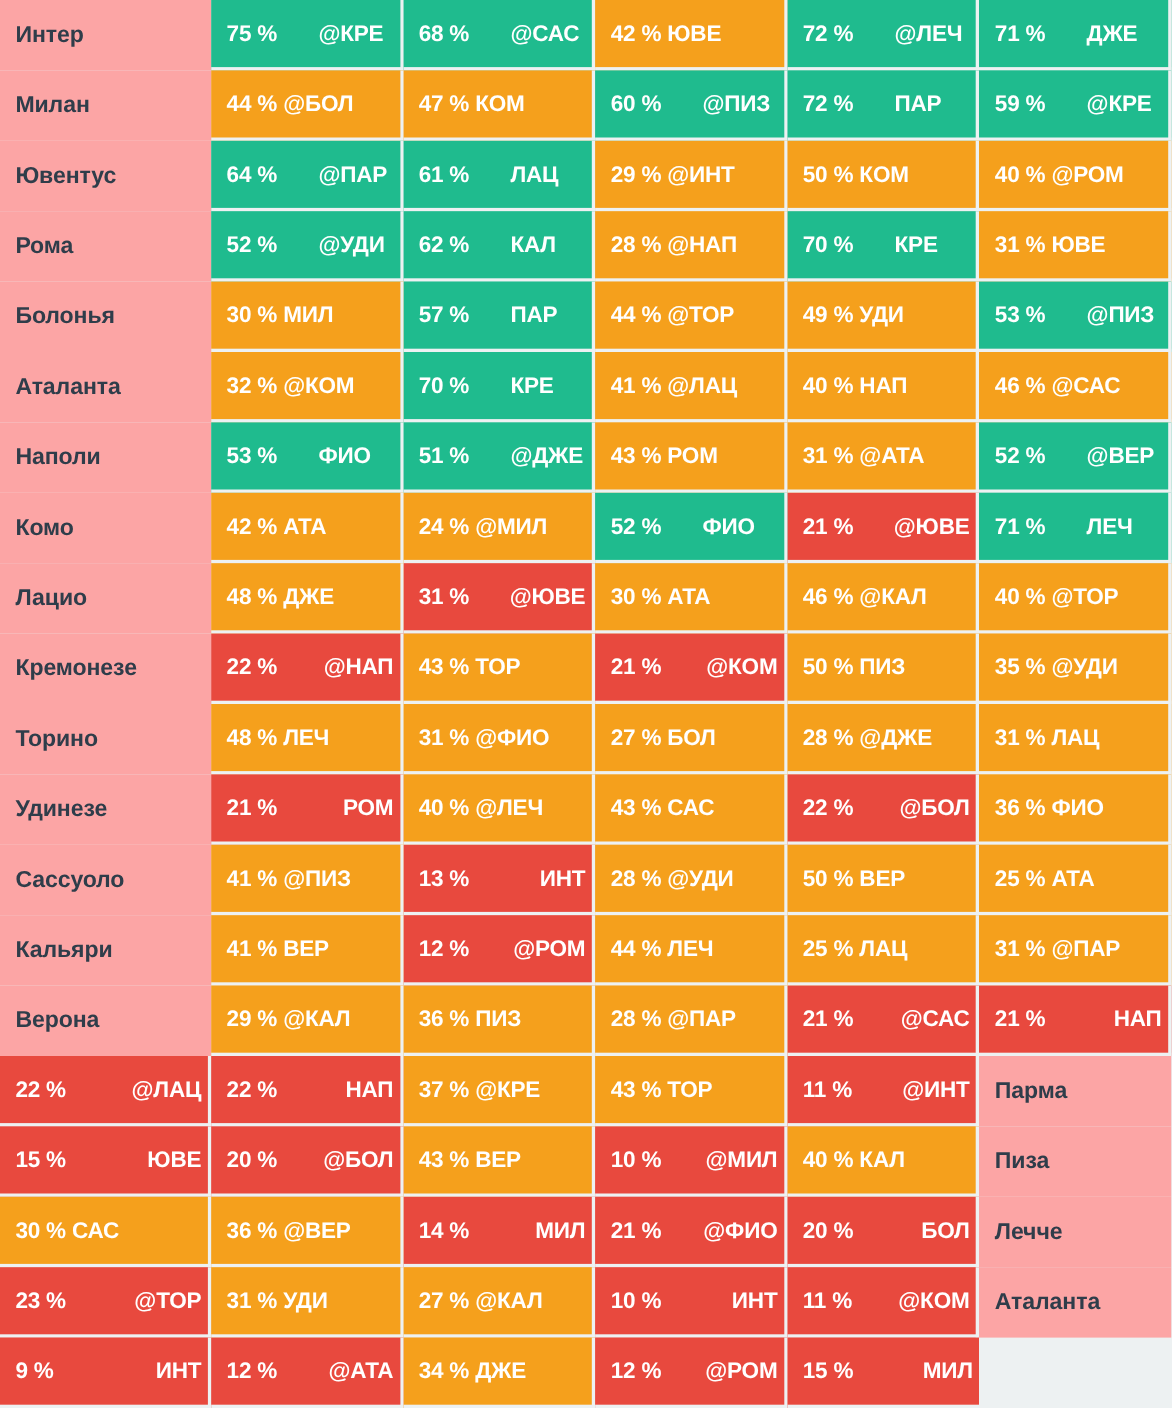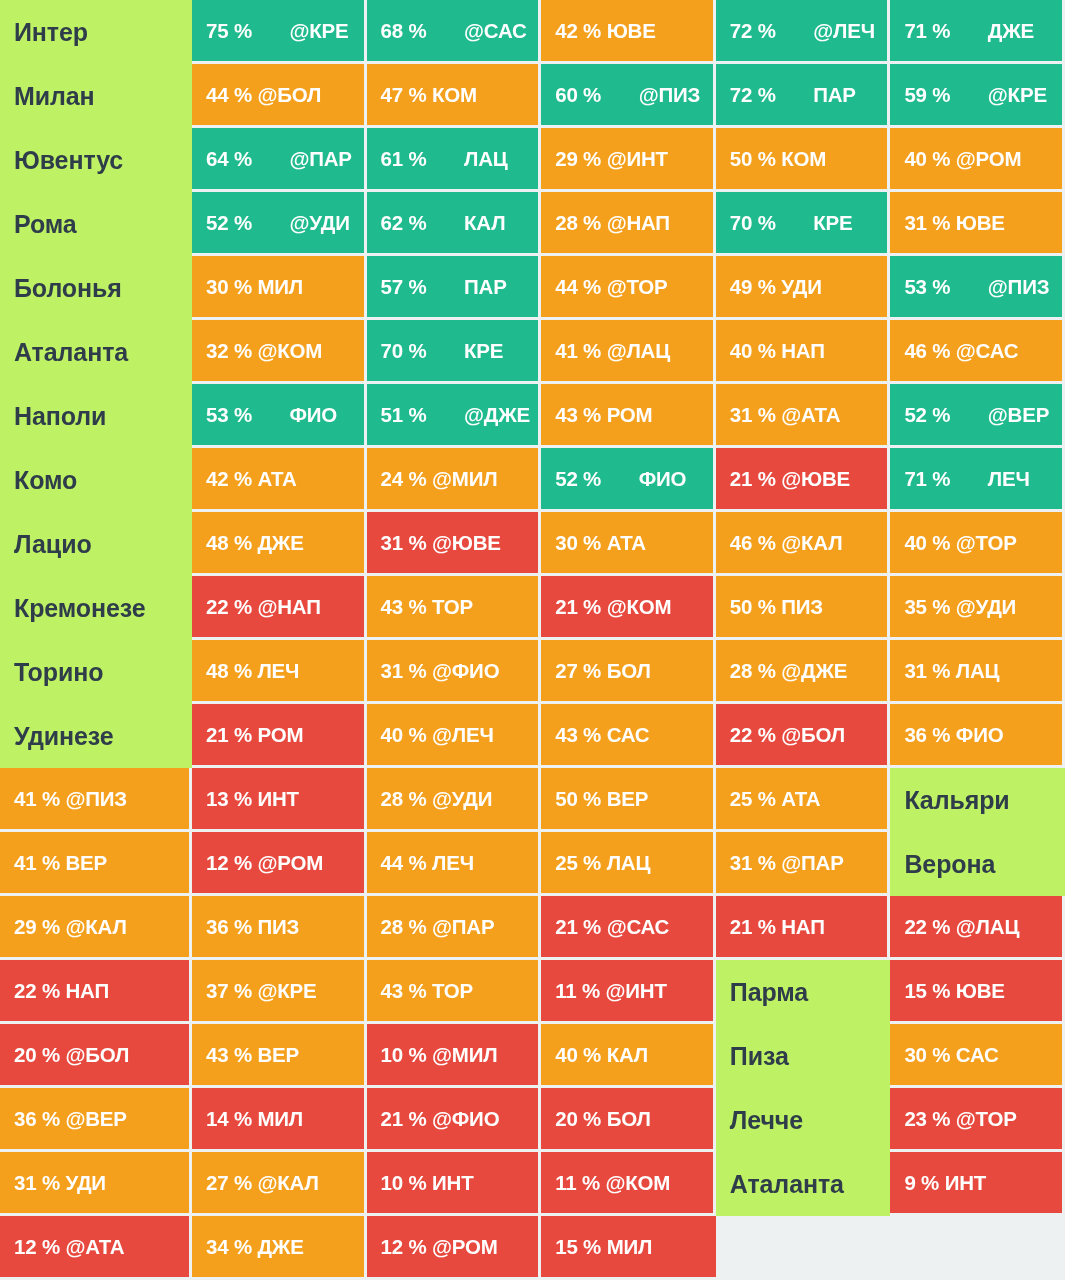--- a/index.html
+++ b/index.html
@@ -25,25 +25,25 @@
     row-gap: 0px;
     column-gap: 0px;
     background: #edf1f2;
     box-sizing: border-box;
   }
 
   .team-name {
     display: flex;
     align-items: center;
     padding-left: 14px;
-    font-size: 25px;
+    font-size: 21px;
     font-weight: bold;
     color: #2f3d4a;
     letter-spacing: -0.1px;
-    background: #bef264;
+    background: #fca5a5;
     box-sizing: border-box;
     white-space: nowrap;
     overflow: hidden;
   }
 
   .cell {
     position: relative;
     display: flex;
     align-items: center;
     box-sizing: border-box;
@@ -59,21 +59,21 @@
     border-bottom: 3px solid #edf1f2;
     background: #f5a01c;
   }
 
   .cell:last-child {
     border-right: none;
   }
 
   .cell.good  { background: #1fbb8e; gap: 16px; }
   .cell.mid   { background: #f5a01c; }
-  .cell.bad   { background: #e8493e; }
+  .cell.bad   { background: #e8493e; justify-content: space-between; }
 
   .cell .pct   { }
   .cell .opp   { }
 </style>
 </head>
 <body>
 
 <div id="grid">
     <div class="team-name">Интер</div>
     <div class="cell good">
@@ -380,20 +380,21 @@
     <div class="cell bad">
       <span class="pct">22 %</span>
       <span>&nbsp;</span>
       <span class="opp">@БОЛ</span>
     </div>
     <div class="cell mid">
       <span class="pct">36 %</span>
       <span>&nbsp;</span>
       <span class="opp">ФИО</span>
     </div>
+    <div class="team-name">Сассуоло</div>
     <div class="cell mid">
       <span class="pct">41 %</span>
       <span>&nbsp;</span>
       <span class="opp">@ПИЗ</span>
     </div>
     <div class="cell bad">
       <span class="pct">13 %</span>
       <span>&nbsp;</span>
       <span class="opp">ИНТ</span>
     </div>

